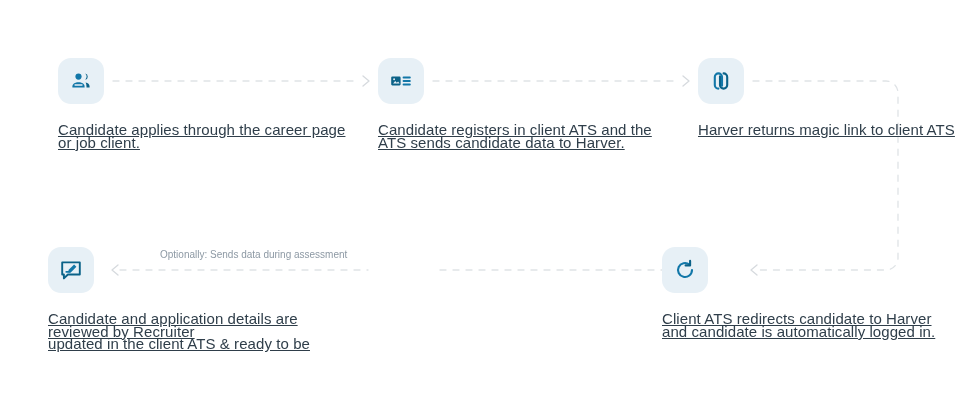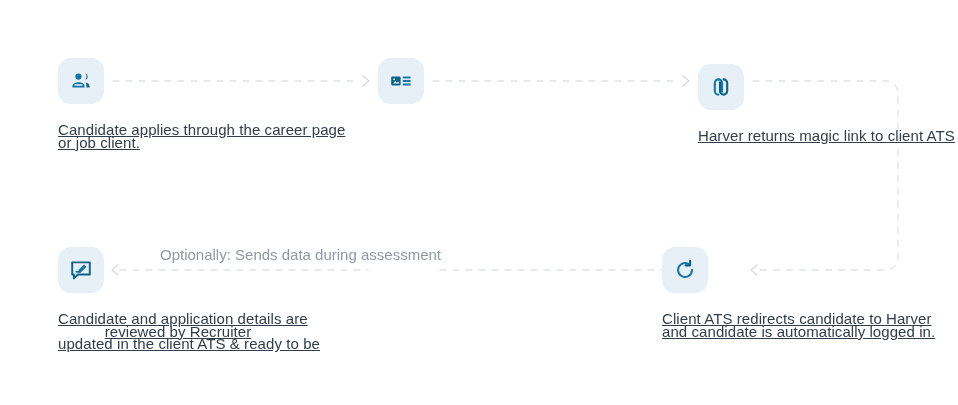--- a/index.html
+++ b/index.html
@@ -56,21 +56,21 @@
     letter-spacing: 0.005em;
     width: 240px;
     text-decoration: underline;
   }
 
   .caption span { display: block; white-space: nowrap; }
 
   
   .edge-label {
     position: absolute;
-    font-size: 15px;
+    font-size: 10px;
     line-height: 12px;
     color: #8d99a4;
     white-space: nowrap;
   }
 </style>
 </head>
 <body>
 
 <div id="canvas">
 
@@ -118,23 +118,27 @@
         <svg width="24" height="24" viewBox="0 0 24 24">
           <rect x="2.2" y="7.6" width="9.4" height="8.8" rx="1.1" fill="#0b6288"></rect>
           <path d="M4.1 14.6l2.1-2.7 1.6 1.9 1.3-1.4 1.5 2.2z" fill="#e7f0f6"></path>
           <circle cx="5.1" cy="10.3" r="0.95" fill="#e7f0f6"></circle>
           <rect x="13.6" y="7.6" width="8.2" height="1.85" rx="0.9" fill="#1277a8"></rect>
           <rect x="13.6" y="11.1" width="8.2" height="1.85" rx="0.9" fill="#1277a8"></rect>
           <rect x="13.6" y="14.6" width="8.2" height="1.85" rx="0.9" fill="#1277a8"></rect>
         </svg>
       </span>
     </div>
+    <div class="caption">
+      <span>Candidate registers in client ATS and the</span>
+      <span>ATS sends candidate data to Harver.</span>
+    </div>
   </div>
 
-  <div class="node" style="left:698px; top:64px;">
+  <div class="node" style="left:698px; top:58px;">
     <div class="icon-tile">
       <span>
         <svg width="24" height="24" viewBox="0 0 24 24">
           <path d="M14.6 4.4a3.6 3.6 0 0 1 3.6 3.6v8a3.6 3.6 0 1 1-7.2 0V7.3" fill="none" stroke="#0b6288" stroke-width="2.1" stroke-linecap="round"></path>
           <path d="M9.4 19.6a3.6 3.6 0 0 1-3.6-3.6v-8a3.6 3.6 0 1 1 7.2 0v8.7" fill="none" stroke="#1277a8" stroke-width="2.1" stroke-linecap="round"></path>
         </svg>
       </span>
     </div>
     <div class="caption">
       <span>Harver returns magic link to client ATS</span>
@@ -150,21 +154,21 @@
         </svg>
       </span>
     </div>
     <div class="caption">
       <span>Client ATS redirects candidate to Harver</span>
       <span>and candidate is automatically logged in.</span>
     </div>
   </div>
 
 
-  <div class="node" style="left:58px; top:247px;text-align:center;">
+  <div class="node" style="left:48px; top:247px;">
     <div class="icon-tile">
       <span>
         <svg width="24" height="24" viewBox="0 0 24 24">
           <path d="M3.2 4.4h17.6v12.1H8.9L4.9 20.4v-3.9H3.2z" fill="none" stroke="#0b6288" stroke-width="1.9" stroke-linejoin="round"></path>
           <path d="M15.1 6.5l2.3 2.3-5.6 5.6H9.5v-2.3z" fill="#1277a8"></path>
           <rect x="6.4" y="13.0" width="5.2" height="1.8" rx="0.8" fill="#1277a8"></rect>
         </svg>
       </span>
     </div>
     <div class="caption">

